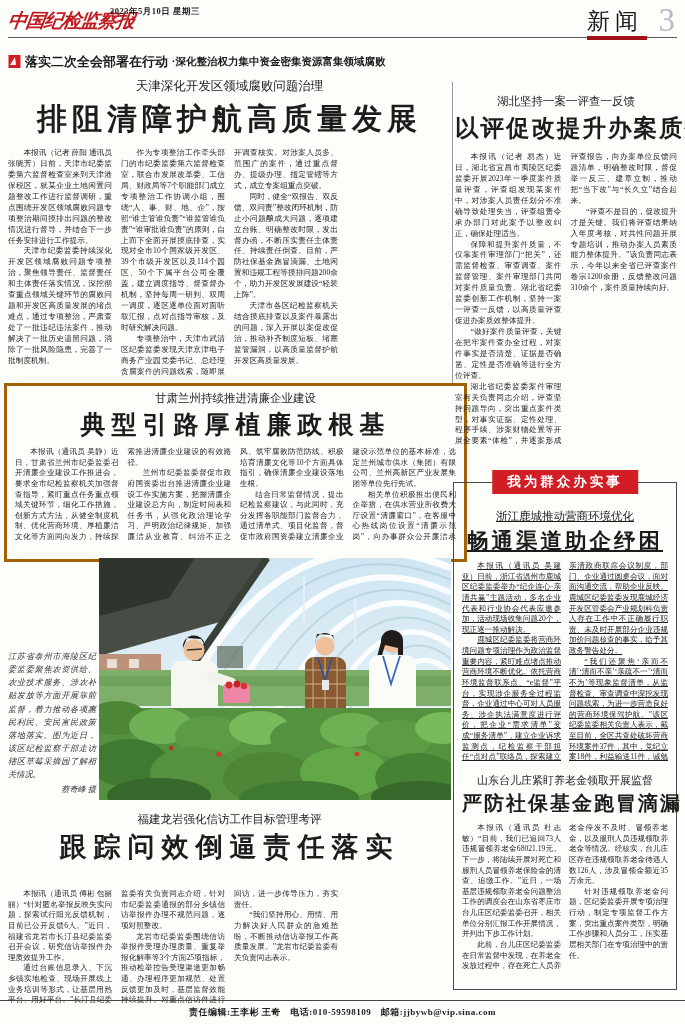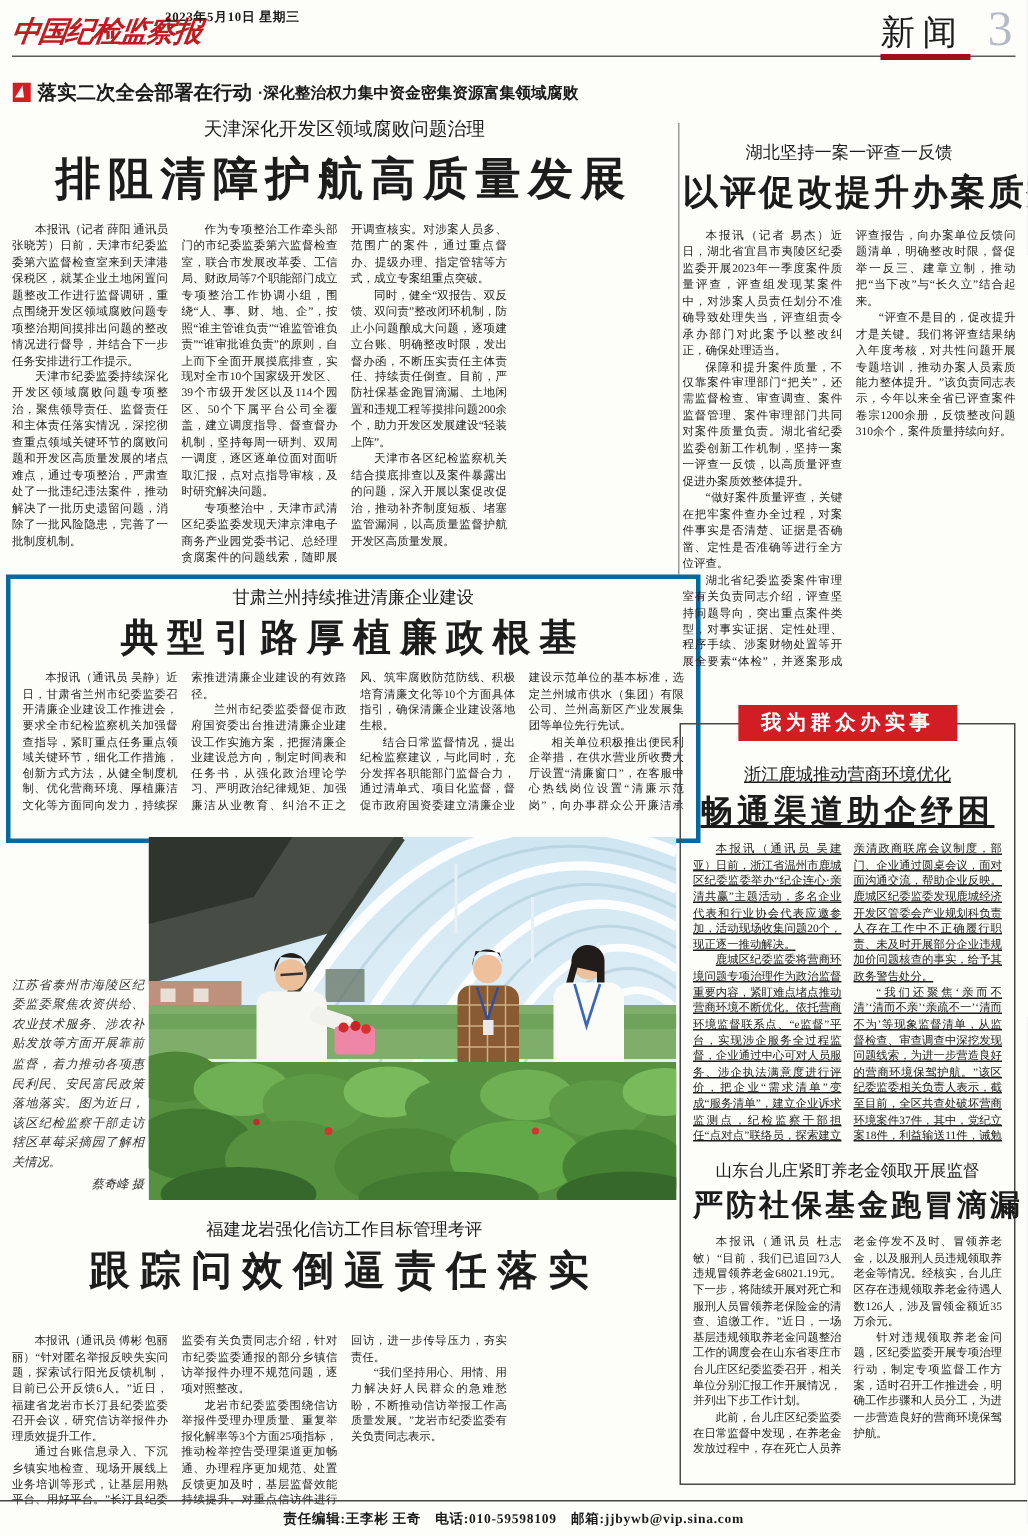--- a/index.html
+++ b/index.html
@@ -22,21 +22,21 @@
   .kicker{text-align:center;font-weight:500;}
   .headline{text-align:center;font-weight:bold;white-space:nowrap;}
   .body-cols{text-align:justify;overflow:hidden;column-fill:auto;color:#242424;}
   .body-cols p{margin:0;text-indent:2em;}
   
   #art-tianjin{position:absolute;left:8px;top:78px;width:443px;}
   #art-tianjin .kicker{font-size:12.5px;margin-bottom:4px;}
   #art-tianjin .headline{font-size:30px;letter-spacing:5px;}
   #art-tianjin .body-cols{margin-top:8px;height:236px;columns:4;column-gap:9px;
       font-size:7.7px;line-height:1.42;}
-  #redbox{position:absolute;left:4px;top:383px;width:441px;height:168px;border:3px solid #0369a1;
+  #redbox{position:absolute;left:4px;top:383px;width:441px;height:168px;border:3px solid #a16207;
       padding:5px 8px 0 8px;background:#fdfdfa;}
   #redbox .kicker{font-size:11.5px;}
   #redbox .headline{font-size:25px;letter-spacing:6px;margin-top:2px;}
   #redbox .body-cols{margin-top:6px;height:106px;columns:4;column-gap:9px;font-size:7.6px;line-height:1.4;}
   #caption{position:absolute;left:8px;top:650px;width:88px;font-style:italic;font-size:8.2px;
       line-height:1.6;text-align:justify;color:#333;}
   #caption .credit{text-align:right;font-style:italic;margin-top:2px;}
   #photo{position:absolute;left:99px;top:558px;width:352px;height:242px;overflow:hidden;}
   #art-longyan{position:absolute;left:8px;top:812px;width:443px;}
   #art-longyan .kicker{font-size:11.5px;margin-bottom:2px;}
@@ -254,21 +254,21 @@
           <p>“我们还聚焦‘亲而不清’‘清而不亲’‘亲疏不一’‘清而不为’等现象监督清单，从监督检查、审查调查中深挖发现问题线索，为进一步营造良好的营商环境保驾护航。”该区纪委监委相关负责人表示，截至目前，全区共查处破坏营商环境案件37件，其中，党纪立案18件，利益输送11件，诫勉批评16人，党纪政务处分12人，移送司法2人。</p>
         </div>
     </div>
 
     <div id="art-taierzhuang">
       <div class="kicker">山东台儿庄紧盯养老金领取开展监督</div>
       <div class="headline">严防社保基金跑冒滴漏</div>
       <div class="body-cols">
           <p>本报讯（通讯员 杜志敏）“目前，我们已追回73人违规冒领养老金68021.19元。下一步，将陆续开展对死亡和服刑人员冒领养老保险金的清查、追缴工作。”近日，一场基层违规领取养老金问题整治工作的调度会在山东省枣庄市台儿庄区纪委监委召开，相关单位分别汇报工作开展情况，并列出下步工作计划。</p>
           <p>此前，台儿庄区纪委监委在日常监督中发现，在养老金发放过程中，存在死亡人员养老金停发不及时、冒领养老金，以及服刑人员违规领取养老金等情况。经核实，台儿庄区存在违规领取养老金待遇人数126人，涉及冒领金额近35万余元。</p>
-          <p>针对违规领取养老金问题，区纪委监委开展专项治理行动，制定专项监督工作方案，适时召开工作推进会，明确工作步骤和人员分工，为进一步营造良好的营商环境保驾护航。</p>
+          <p>针对违规领取养老金问题，区纪委监委开展专项治理行动，制定专项监督工作方案，突出重点案件类型，明确工作步骤和人员分工，压实基层相关部门在专项治理中的责任。</p>
         </div>
     </div>
   </div>
 
   <div id="ftr-rule"></div>
   <div id="ftr">责任编辑:王李彬 王奇　电话:010-59598109　邮箱:jjbywb@vip.sina.com</div>
 
 </div>
 
 </body></html>

